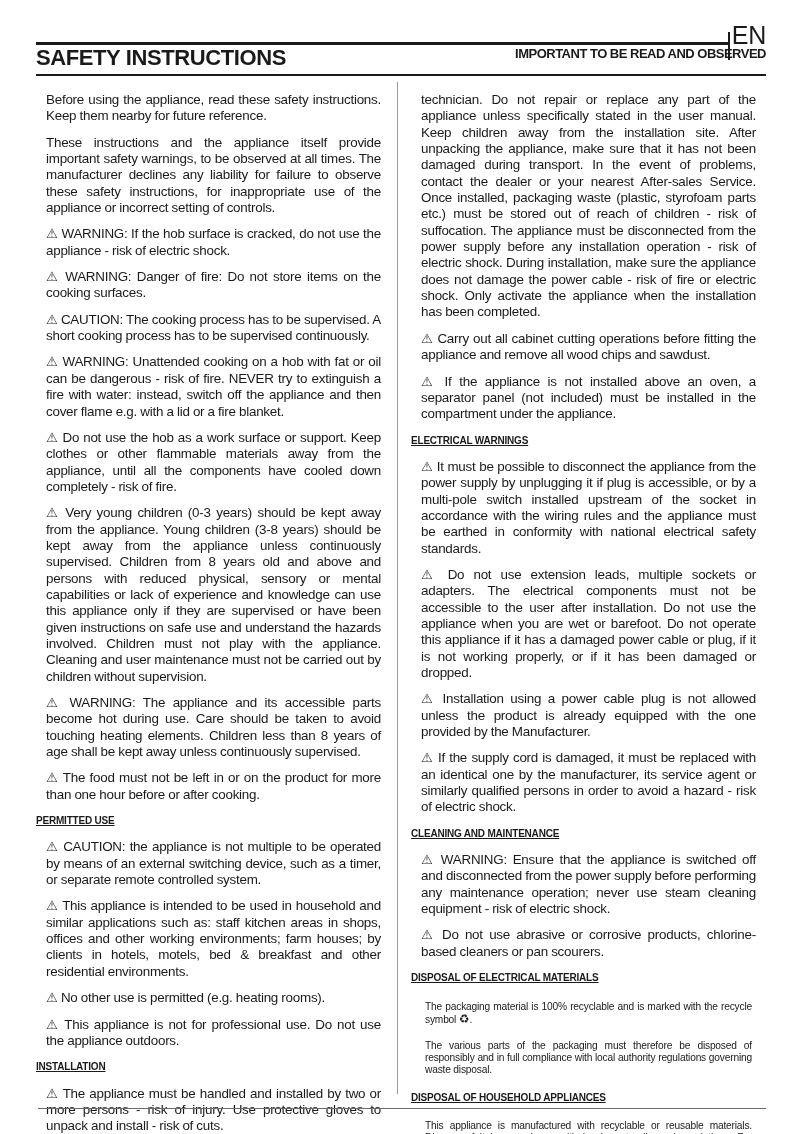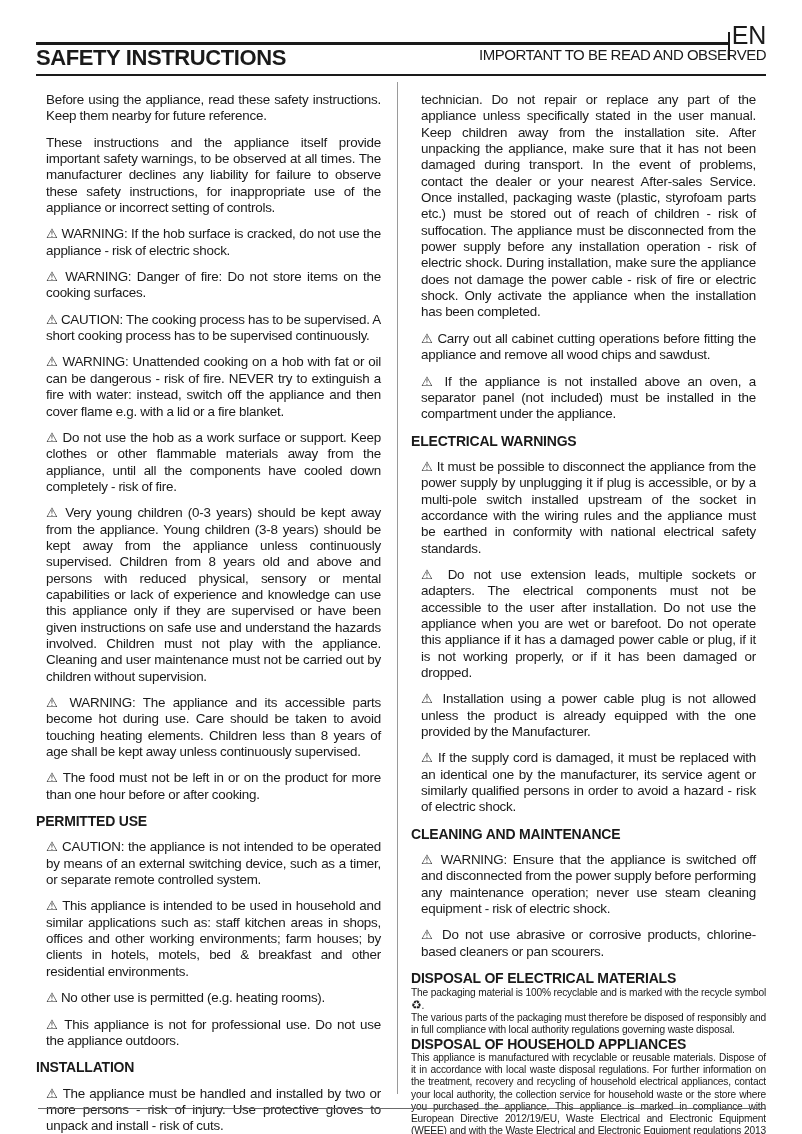--- a/index.html
+++ b/index.html
@@ -68,22 +68,22 @@
     top: 0;
     font-size: 22px;
     font-weight: bold;
     letter-spacing: -0.4px;
     white-space: nowrap;
   }
   .title-right {
     position: absolute;
     right: 0;
     top: 1px;
-    font-size: 15px;
-    font-weight: normal;
+    font-size: 13px;
+    font-weight: bold;
     letter-spacing: -0.5px;
     white-space: nowrap;
   }
   .title-underline {
     position: absolute;
     left: 36px;
     top: 74px;
     width: 730px;
     height: 2px;
     background: #1a1a1a;
@@ -118,27 +118,28 @@
     margin: 10px;
     font-size: 13.4px;
     line-height: 16.35px;
     text-align: justify;
     text-justify: inter-word;
     letter-spacing: -0.24px;
     word-spacing: -0.2px;
   }
   h2.section {
     margin: 0;
-    font-size: 14px;
+    font-size: 10px;
     line-height: 16.35px;
     font-weight: bold;
     letter-spacing: -0.2px;
+    text-decoration: underline;
   }
   p.small {
-    margin: 0;
+    margin: 14px;
     font-size: 10.2px;
     line-height: 12.1px;
     text-align: justify;
     letter-spacing: -0.18px;
   }
   .warn {
     font-size: 13.2px;
     line-height: 1;
   }
   .recycle {
@@ -178,21 +179,21 @@
         <p class="body"><span>These instructions and the appliance itself provide important safety warnings, to be observed at all times. The manufacturer declines any liability for failure to observe these safety instructions, for inappropriate use of the appliance or incorrect setting of controls.</span></p>
         <p class="body"><span class="warn">⚠</span> <span>WARNING: If the hob surface is cracked, do not use the appliance - risk of electric shock.</span></p>
         <p class="body"><span class="warn">⚠</span> <span>WARNING: Danger of fire: Do not store items on the cooking surfaces.</span></p>
         <p class="body"><span class="warn">⚠</span> <span>CAUTION: The cooking process has to be supervised. A short cooking process has to be supervised continuously.</span></p>
         <p class="body"><span class="warn">⚠</span> <span>WARNING: Unattended cooking on a hob with fat or oil can be dangerous - risk of fire. NEVER try to extinguish a fire with water: instead, switch off the appliance and then cover flame e.g. with a lid or a fire blanket.</span></p>
         <p class="body"><span class="warn">⚠</span> <span>Do not use the hob as a work surface or support. Keep clothes or other flammable materials away from the appliance, until all the components have cooled down completely - risk of fire.</span></p>
         <p class="body"><span class="warn">⚠</span> <span>Very young children (0-3 years) should be kept away from the appliance. Young children (3-8 years) should be kept away from the appliance unless continuously supervised. Children from 8  years old and above and persons with reduced physical, sensory or mental capabilities or lack of experience and knowledge can use this appliance only if they are supervised or have been given instructions on safe use and understand the hazards involved. Children must not play with the appliance. Cleaning and user maintenance must not be carried out by children without supervision.</span></p>
         <p class="body"><span class="warn">⚠</span> <span>WARNING: The appliance and its accessible parts become hot during use. Care should be taken to avoid touching heating elements. Children less than 8 years of age shall be kept away unless continuously supervised.</span></p>
         <p class="body"><span class="warn">⚠</span> <span>The food must not be left in or on the product for more than one hour before or after cooking.</span></p>
         <h2 class="section">PERMITTED USE</h2>
-        <p class="body"><span class="warn">⚠</span> <span>CAUTION: the appliance is not intended to be operated by means of an external switching device, such as a timer, or separate remote controlled system.</span></p>
+        <p class="body"><span class="warn">⚠</span> <span>CAUTION: the appliance is not multiple to be operated by means of an external switching device, such as a timer, or separate remote controlled system.</span></p>
         <p class="body"><span class="warn">⚠</span> <span>This appliance is intended to be used in household and similar applications such as: staff kitchen areas in shops, offices and other working environments; farm houses; by clients in hotels, motels, bed &amp; breakfast and other residential environments.</span></p>
         <p class="body"><span class="warn">⚠</span> <span>No other use is permitted (e.g. heating rooms).</span></p>
         <p class="body"><span class="warn">⚠</span> <span>This appliance is not for professional use. Do not use the appliance outdoors.</span></p>
         <h2 class="section">INSTALLATION</h2>
         <p class="body"><span class="warn">⚠</span> <span>The appliance must be handled and installed by two or more persons - risk of injury. Use protective gloves to unpack and install - risk of cuts.</span></p>
         <p class="body"><span class="warn">⚠</span> <span>Installation, including water supply (if any), electrical connections and repairs must be carried out by a qualified</span></p>
       </div>
     <div class="col-divider"></div>
     <div class="col col-right" id="col-right">
         <p class="body"><span>technician. Do not repair or replace any part of the appliance unless specifically stated in the user manual. Keep children away from the installation site. After unpacking the appliance, make sure that it has not been damaged during transport. In the event of problems, contact the dealer or your nearest After-sales Service. Once installed, packaging waste (plastic, styrofoam parts etc.) must be stored out of reach of children - risk of suffocation. The appliance must be disconnected from the power supply before any installation operation - risk of electric shock. During installation, make sure the appliance does not damage the power cable - risk of fire or electric shock. Only activate the appliance when the installation has been completed.</span></p>

